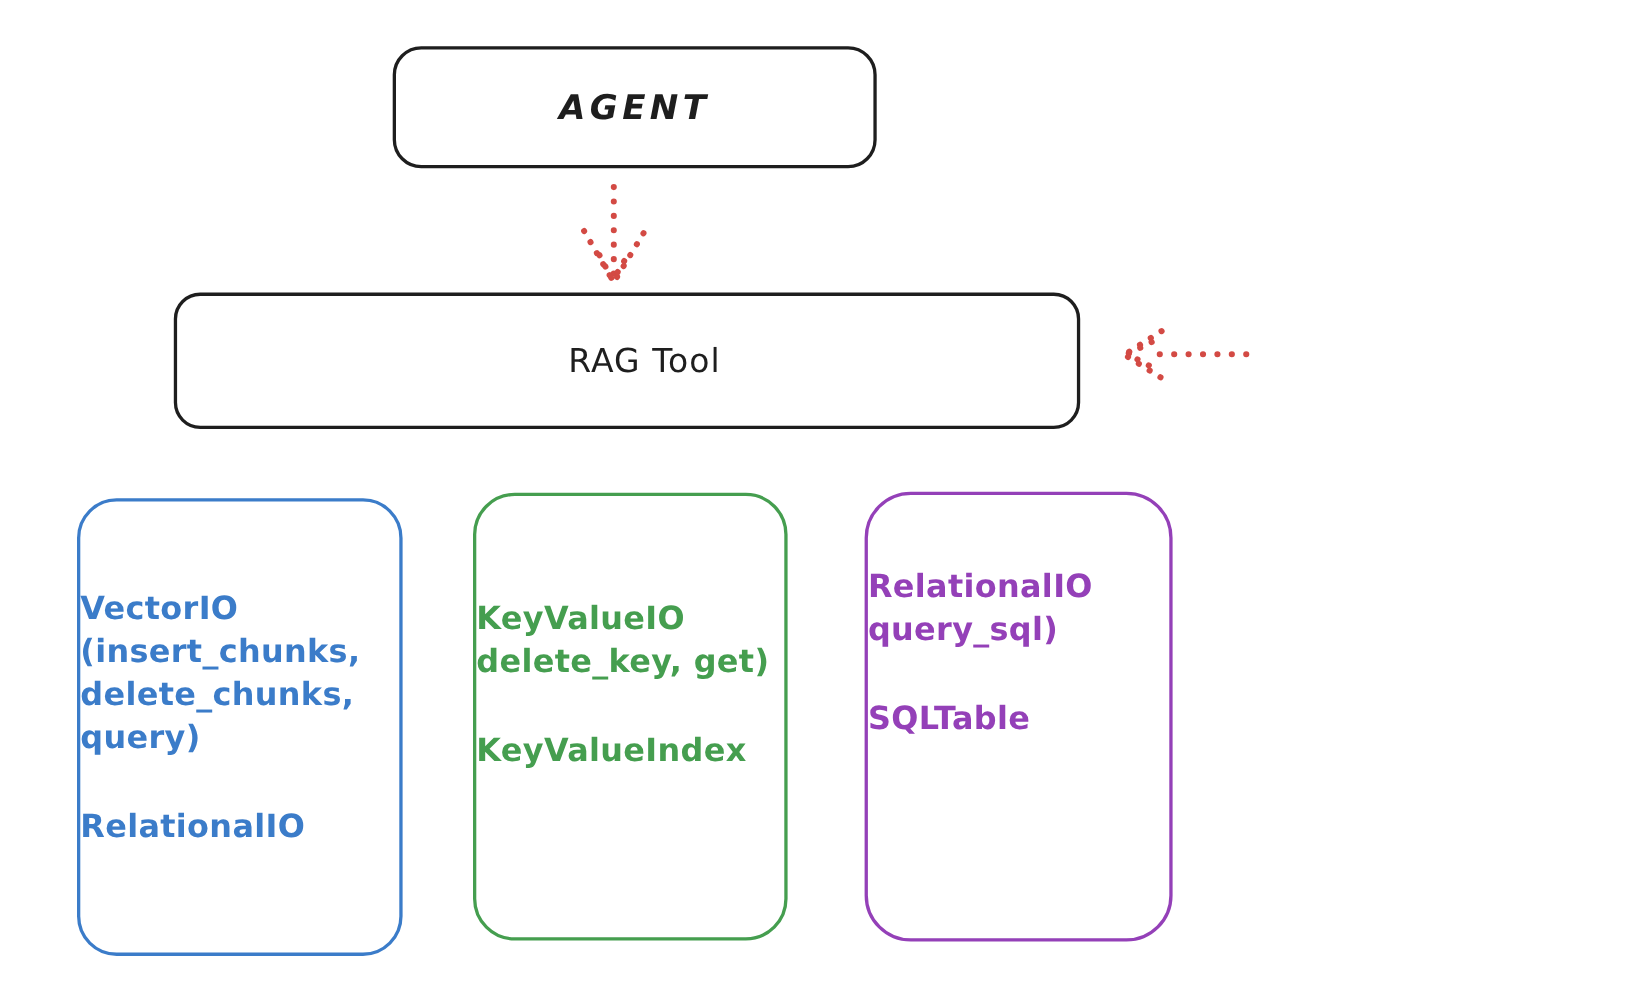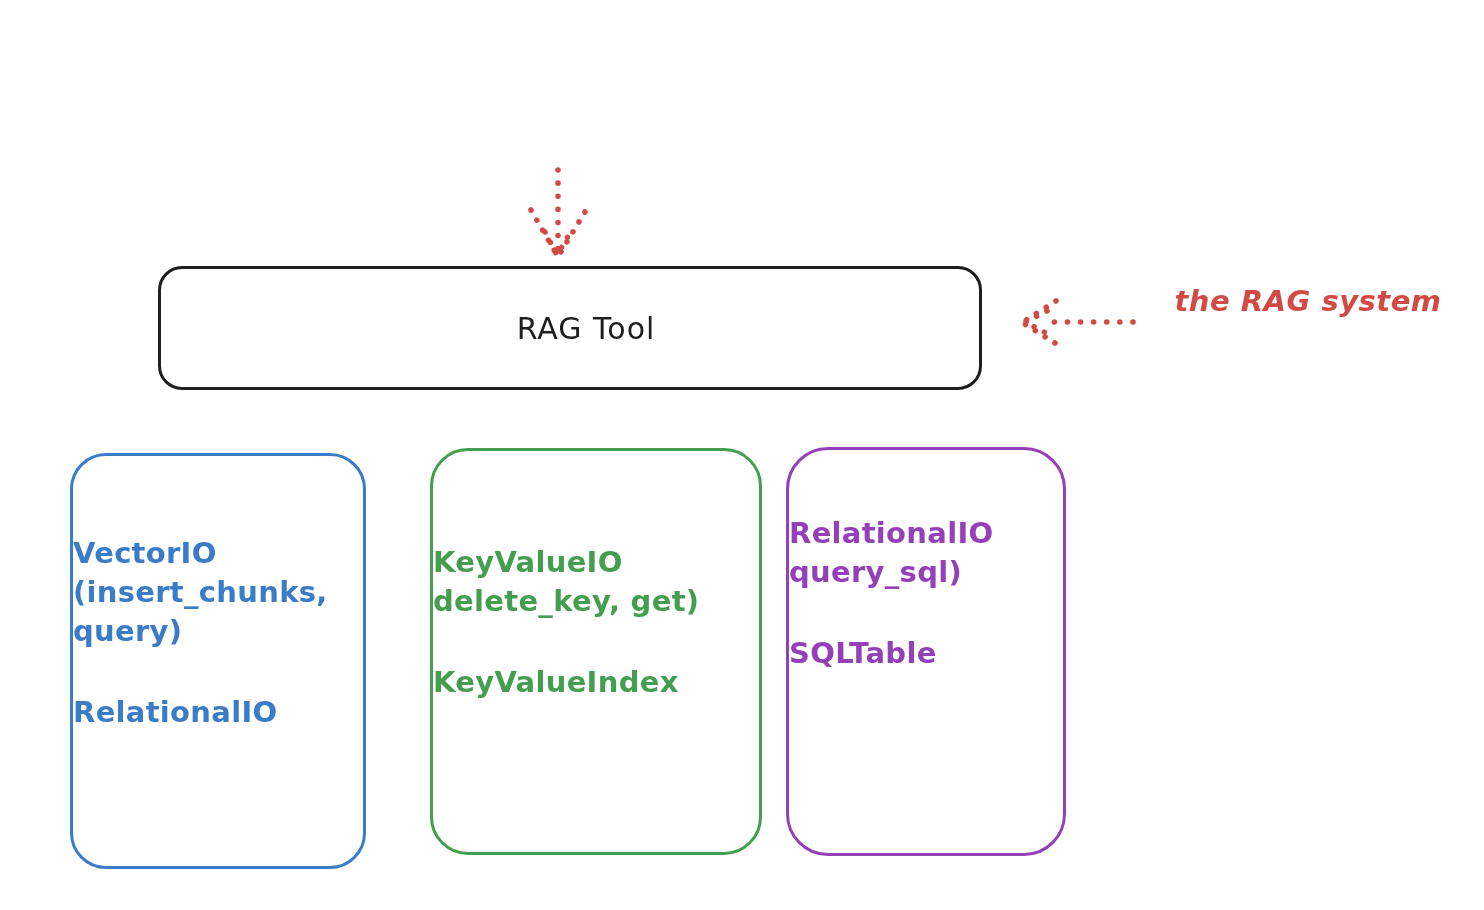--- a/index.html
+++ b/index.html
@@ -60,29 +60,32 @@
     border: 3.5px solid currentColor;
     background: #ffffff;
     display: flex; flex-direction: column; align-items: flex-start;
     text-align: center;
     font-size: 29px;
     font-weight: 600;
     line-height: 39px;
     letter-spacing: 0.3px;
   }
   #store-vector     { left: 70px;  top: 453px; width: 296px; height: 416px; border-radius: 36px; padding-top: 78px; }
-  #store-keyvalue   { left: 430px; top: 448px; width: 332px; height: 407px; border-radius: 38px; padding-top: 92px; }
+  #store-keyvalue   { left: 430px; top: 448px; width: 286px; height: 407px; border-radius: 38px; padding-top: 92px; }
   #store-relational { left: 786px; top: 447px; width: 280px; height: 409px; border-radius: 42px; padding-top: 64px; }
   .store-gap { height: 42px; }
 </style>
 </head>
 <body>
 
 <div class="canvas">
 
+  <div class="node" id="agent-node">
+    <div class="node-label">AGENT</div>
+  </div>
 
   <div class="node" id="ragtool-node">
     <div class="node-label">RAG Tool</div>
   </div>
 
   <svg class="arrows">
 
     <g style="stroke: rgb(211, 74, 68);">
       <path class="dotted" d="M 558 170 L 558 250"></path>
       <path class="dotted dotted-head" d="M 531 210 L 557 255"></path>
@@ -92,26 +95,26 @@
 
     <g style="stroke: rgb(211, 74, 68);">
       <path class="dotted" d="M 1133 322 L 1046 322"></path>
       <path class="dotted dotted-head" d="M 1056 301 L 1023 322"></path>
       <path class="dotted dotted-head" d="M 1055 343 L 1023 323"></path>
       <path class="dotted dotted-head" d="M 1047 311 L 1025 322 L 1046 333"></path>
     </g>
   </svg>
 
   <div class="annotation" style="color: rgb(211, 74, 68);">
-    <div>the RAG system</div>
   </div>
 
   <div class="store-card" id="store-vector" style="color: rgb(59, 124, 201);">
     <div>VectorIO</div>
     <div>(insert_chunks,</div>
+    <div>delete_chunks,</div>
     <div>query)</div>
     <div class="store-gap"></div>
     <div>RelationalIO</div>
   </div>
 
   <div class="store-card" id="store-keyvalue" style="color: rgb(69, 158, 79);">
     <div>KeyValueIO</div>
     <div>delete_key, get)</div>
     <div class="store-gap"></div>
     <div>KeyValueIndex</div>

